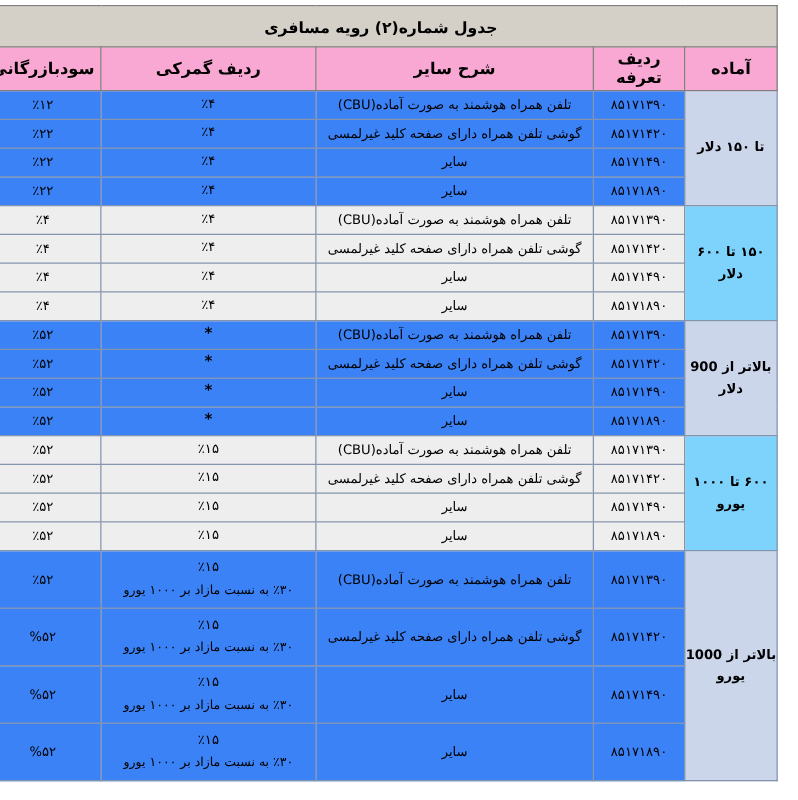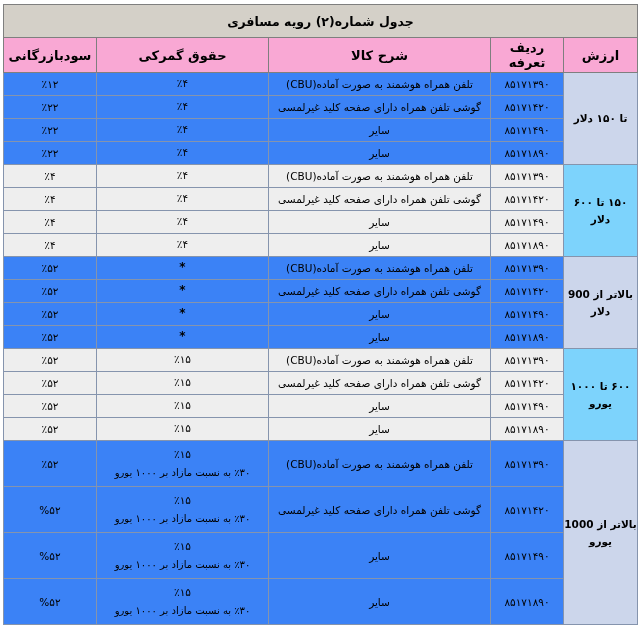--- a/index.html
+++ b/index.html
@@ -13,21 +13,21 @@
     height: 640px;
     font-family: "DejaVu Sans", "Liberation Sans", sans-serif;
     direction: rtl;
     overflow: hidden;
   }
 
   .sheet {
     width: 530px;
     height: 640px;
     box-sizing: border-box;
-    padding: 4px 0 4px 4px;
+    padding: 4px 16px 4px 4px;
     background: #ffffff;
   }
 
   table.tariff {
     width: 630px;
     border-collapse: collapse;
     table-layout: fixed;
     direction: rtl;
     border: 1px solid #7f7f7f;
   }
@@ -125,24 +125,24 @@
       <col class="c-tariff">
       <col class="c-desc">
       <col class="c-duty">
       <col class="c-profit">
     </colgroup>
     <thead>
       <tr>
         <th class="title-cell" colspan="5">جدول شماره(۲) رویه مسافری</th>
       </tr>
       <tr>
-        <th class="hdr-cell">ارزش</th>
+        <th class="hdr-cell">آماده</th>
         <th class="hdr-cell">ردیف تعرفه</th>
-        <th class="hdr-cell">شرح کالا</th>
-        <th class="hdr-cell">حقوق گمرکی</th>
+        <th class="hdr-cell">شرح سایر</th>
+        <th class="hdr-cell">ردیف گمرکی</th>
         <th class="hdr-cell">سودبازرگانی</th>
       </tr>
     </thead>
     <tbody id="table-body">
         <tr class="data-row band-blue">
           <td class="value-cell" rowspan="4">تا ۱۵۰ دلار</td>
           <td class="tariff-cell">۸۵۱۷۱۳۹۰</td>
           <td class="desc-cell">تلفن همراه هوشمند به صورت آماده(CBU)</td>
           <td class="duty-cell"><span>٪۴</span></td>
           <td class="profit-cell">٪۱۲</td>

